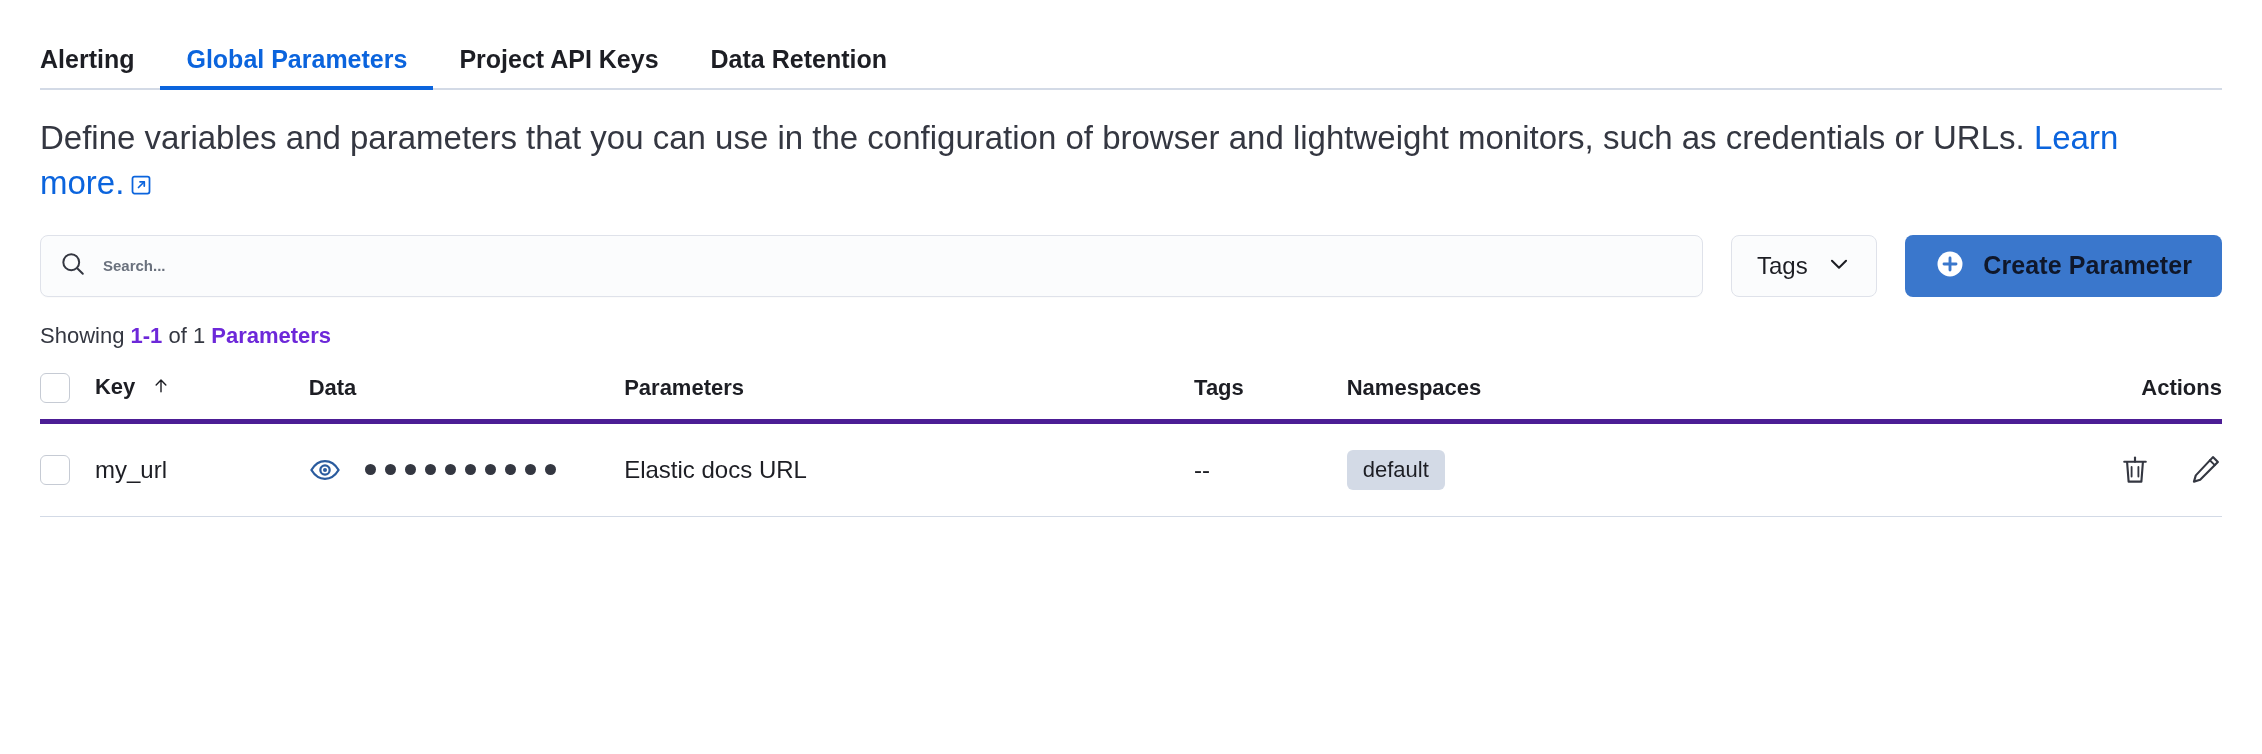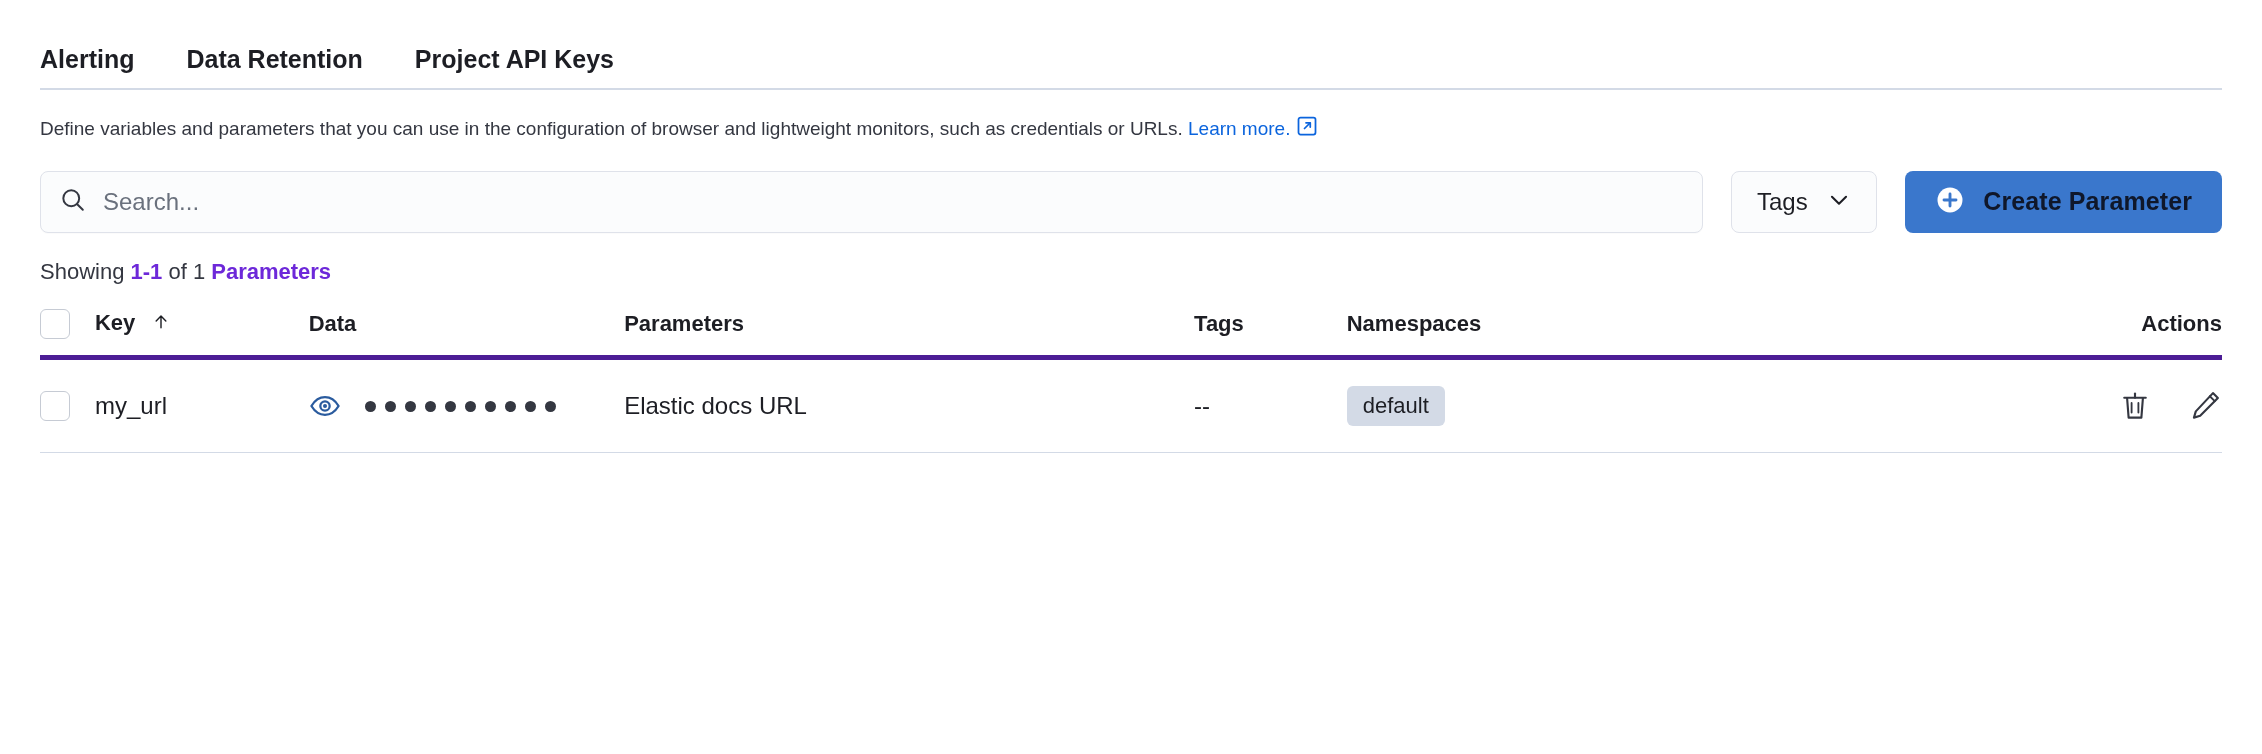--- a/index.html
+++ b/index.html
@@ -56,21 +56,21 @@
     position: absolute;
     left: 0; right: 0; bottom: -2px;
     height: 4px;
     background: #0b64dd;
   }
   .tab:first-child.active::after { left: 0; right: 26px; }
 
   
   .description {
     margin-top: 26px;
-    font-size: 19px;
+    font-size: 33px;
     line-height: 1.36;
     color: #343741;
     max-width: 2150px;
   }
   .description a {
     color: #0b64dd;
     text-decoration: none;
   }
   .ext-icon {
     display: inline-block;
@@ -91,22 +91,23 @@
     border: 1px solid #dfe2ea;
     border-radius: 8px;
     background: #fbfcfd;
     display: flex;
     align-items: center;
     padding: 0 18px;
     gap: 16px;
     box-shadow: 0 1px 1px rgba(0,0,0,0.02);
   }
   .search-placeholder {
-    font-size: 24px;
+    font-size: 15px;
     color: #6a717d;
+    font-weight: bold;
   }
   .tags-button {
     height: 62px;
     min-width: 146px;
     border: 1px solid #dfe2ea;
     border-radius: 8px;
     background: #fbfcfd;
     display: flex;
     align-items: center;
     justify-content: center;
@@ -229,25 +230,28 @@
 </head>
 <body>
 
 <div class="page">
 
 
   <div class="tabs">
     <div class="tab">
       <span>Alerting</span>
     </div>
+    <div class="tab active">
+      <span>Global Parameters</span>
+    </div>
+    <div class="tab">
+      <span>Project API Keys</span>
+    </div>
     <div class="tab">
       <span>Data Retention</span>
-    </div>
-    <div class="tab">
-      <span>Project API Keys</span>
     </div>
   </div>
 
   <div class="description">
     <span>Define variables and parameters that you can use in the configuration of browser and lightweight monitors, such as credentials or URLs. </span><a href="#"><span>Learn more.</span><span class="ext-icon"><svg width="20" height="20" viewBox="0 0 16 16" fill="none">
             <rect x="1.2" y="1.2" width="13.6" height="13.6" rx="1.6" stroke="#0b64dd" stroke-width="1.4"></rect>
             <path d="M6 10 L10.4 5.6" stroke="#0b64dd" stroke-width="1.4" stroke-linecap="round"></path>
             <path d="M7.2 5.4 H10.6 V8.8" stroke="#0b64dd" stroke-width="1.4" stroke-linecap="round" stroke-linejoin="round"></path>
           </svg></span></a>
   </div>

